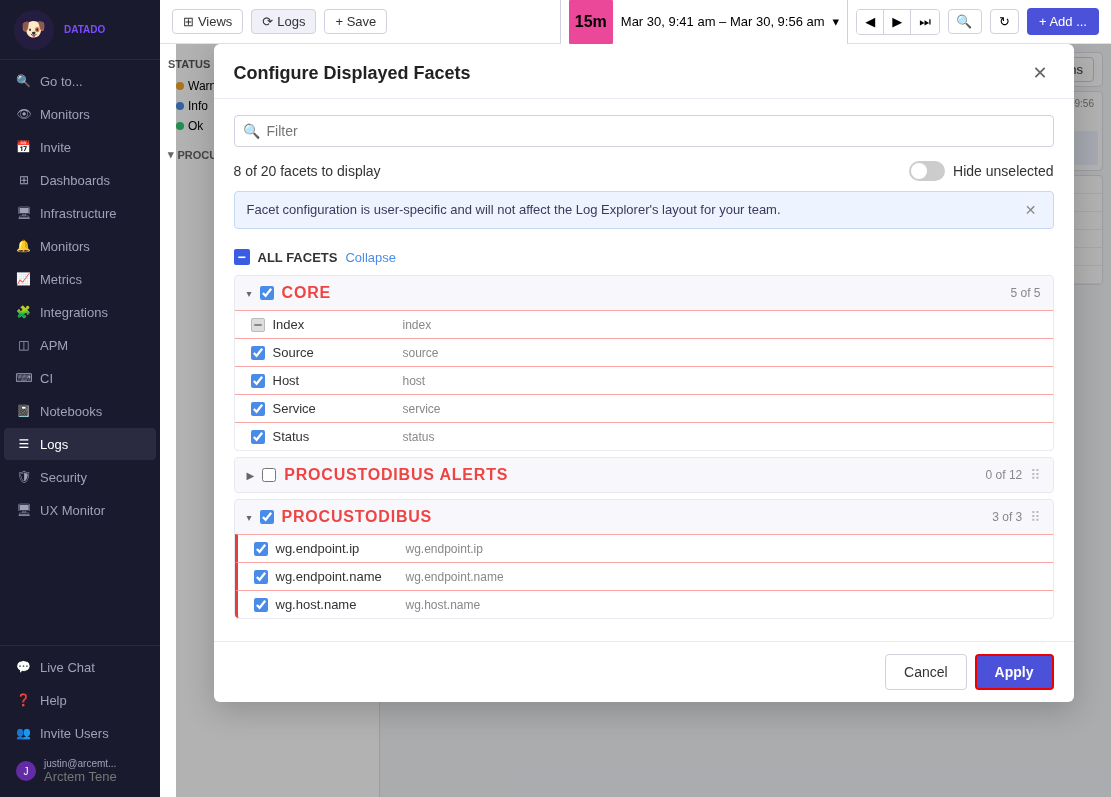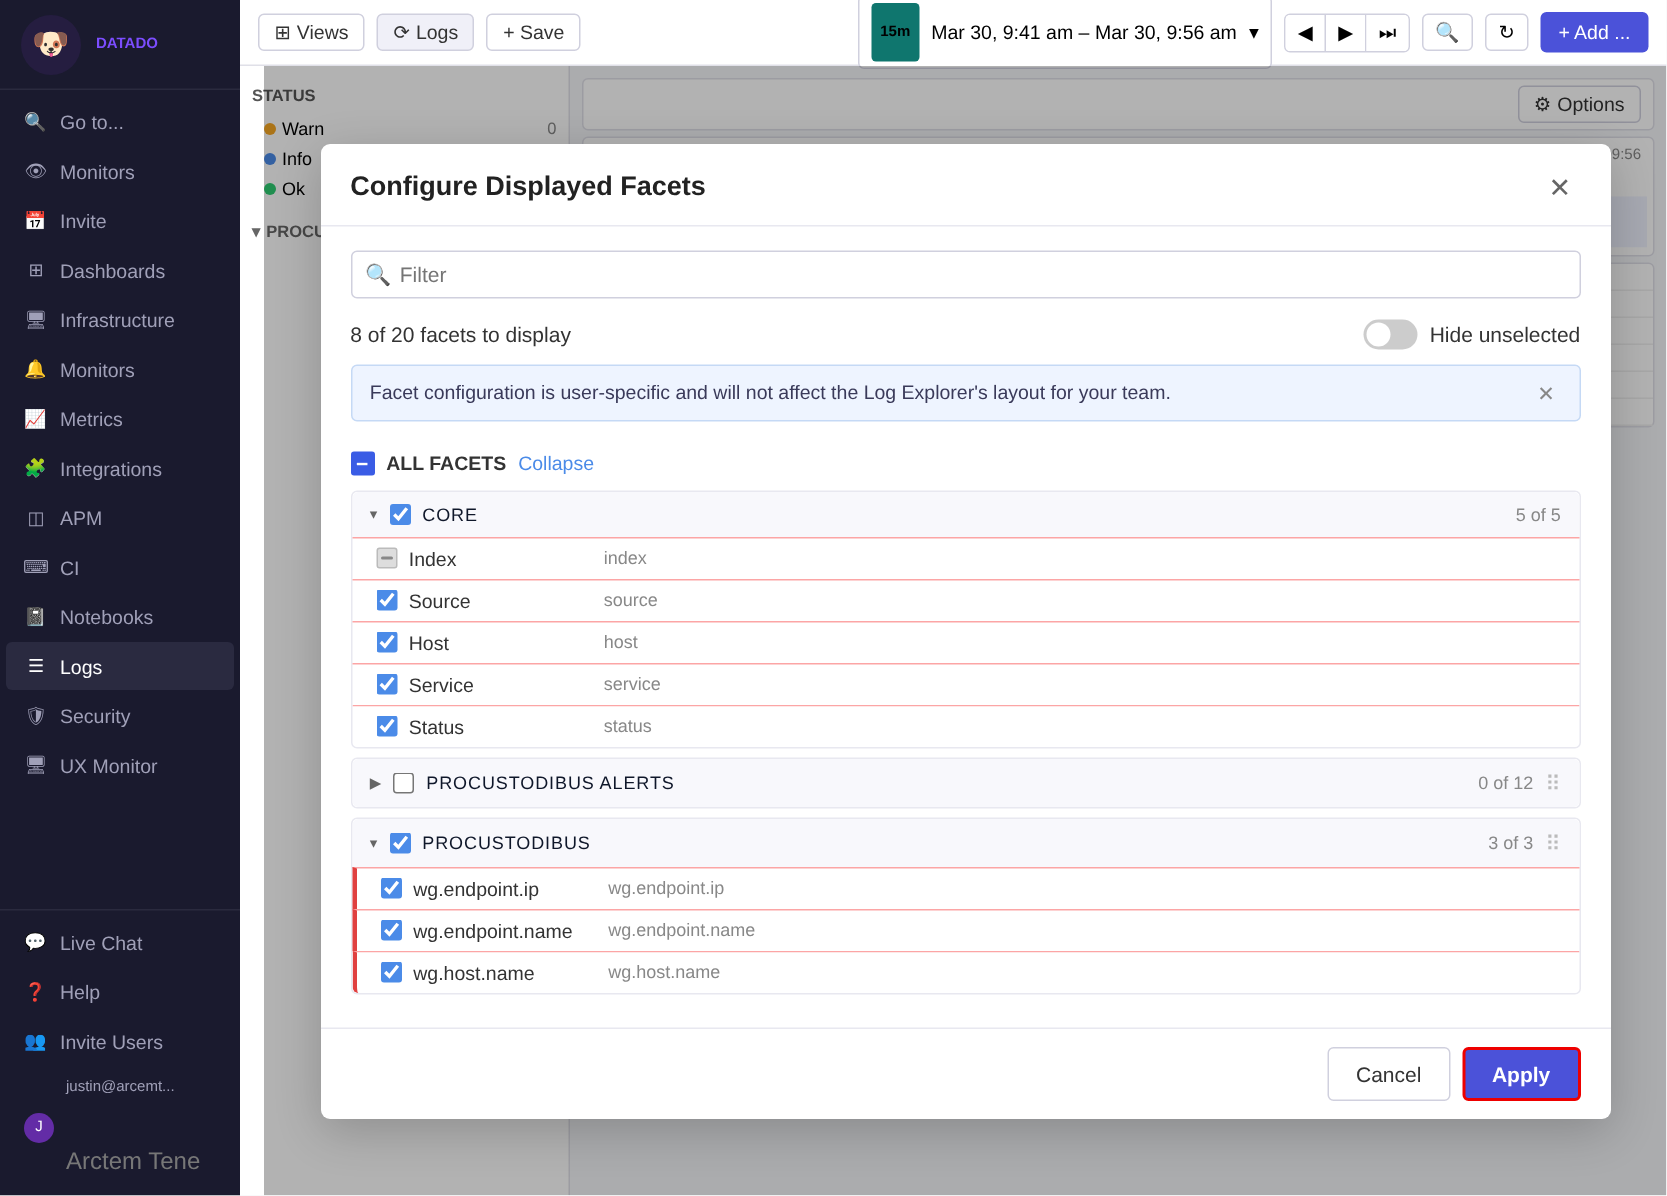--- a/index.html
+++ b/index.html
@@ -86,24 +86,24 @@
       align-items: center;
       border: 1px solid #d0d0de;
       border-radius: 4px;
       padding: 4px 8px;
       font-size: 13px;
       background: #fff;
       cursor: pointer;
       gap: 8px;
     }
     .time-badge {
-      background: #0f766e;
+      background: #ec4899;
       border-radius: 3px;
       padding: 14px 6px;
-      font-size: 10px;
+      font-size: 16px;
       font-weight: 600;
     }
     .nav-btns {
       display: flex;
       border: 1px solid #d0d0de;
       border-radius: 4px;
       overflow: hidden;
     }
     .nav-btn {
       padding: 4px 8px;
@@ -221,21 +221,21 @@
     .dot-info { background: #4b8be8; }
     .dot-ok { background: #2ecc71; }
     .facet-count { font-size: 11px; color: #888; }
 
     
     .modal-overlay {
       position: absolute;
       top: 0; left: 0; right: 0; bottom: 0;
       background: rgba(0,0,0,0.3);
       display: flex;
-      align-items: center;
+      align-items: flex-start;
       justify-content: center;
       z-index: 100;
       margin-left: 16px;
     }
     .modal {
       background: #fff;
       border-radius: 6px;
       box-shadow: 0 8px 32px rgba(0,0,0,0.2);
       width: 860px;
       max-height: 700px;
@@ -412,23 +412,23 @@
     .chevron {
       font-size: 10px;
       color: #666;
     }
     .section-checkbox {
       width: 14px;
       height: 14px;
       accent-color: #4b8be8;
     }
     .section-name {
-      font-size: 12px;
-      font-weight: 400;
-      color: #0f172a;
+      font-size: 16px;
+      font-weight: 700;
+      color: #ef4444;
       letter-spacing: 0.05em;
     }
     .section-right {
       display: flex;
       align-items: center;
       gap: 8px;
       font-size: 12px;
       color: #888;
     }
     .drag-handle {
@@ -583,21 +583,21 @@
       <span>Help</span>
     </div>
     <div class="sidebar-item">
       <span class="sidebar-icon">👥</span>
       <span>Invite Users</span>
     </div>
     <div class="sidebar-item">
       <span class="sidebar-icon" style="background:#632ca6;color:#fff;border-radius:50%;width:20px;height:20px;font-size:10px;display:flex;align-items:center;justify-content:center;">J</span>
       <div>
         <div style="font-size:10px;">justin@arcemt...</div>
-        <div style="font-size:16px;color:#777;margin-top:36px;">Arctem Tene</div>
+        <div style="font-size:13px;color:#777;">Arctem Tene</div>
       </div>
     </div>
   </div>
 </div>
 
 <div class="main">
 
   <div class="topbar">
     <button class="topbar-btn">
       <span>⊞</span>

